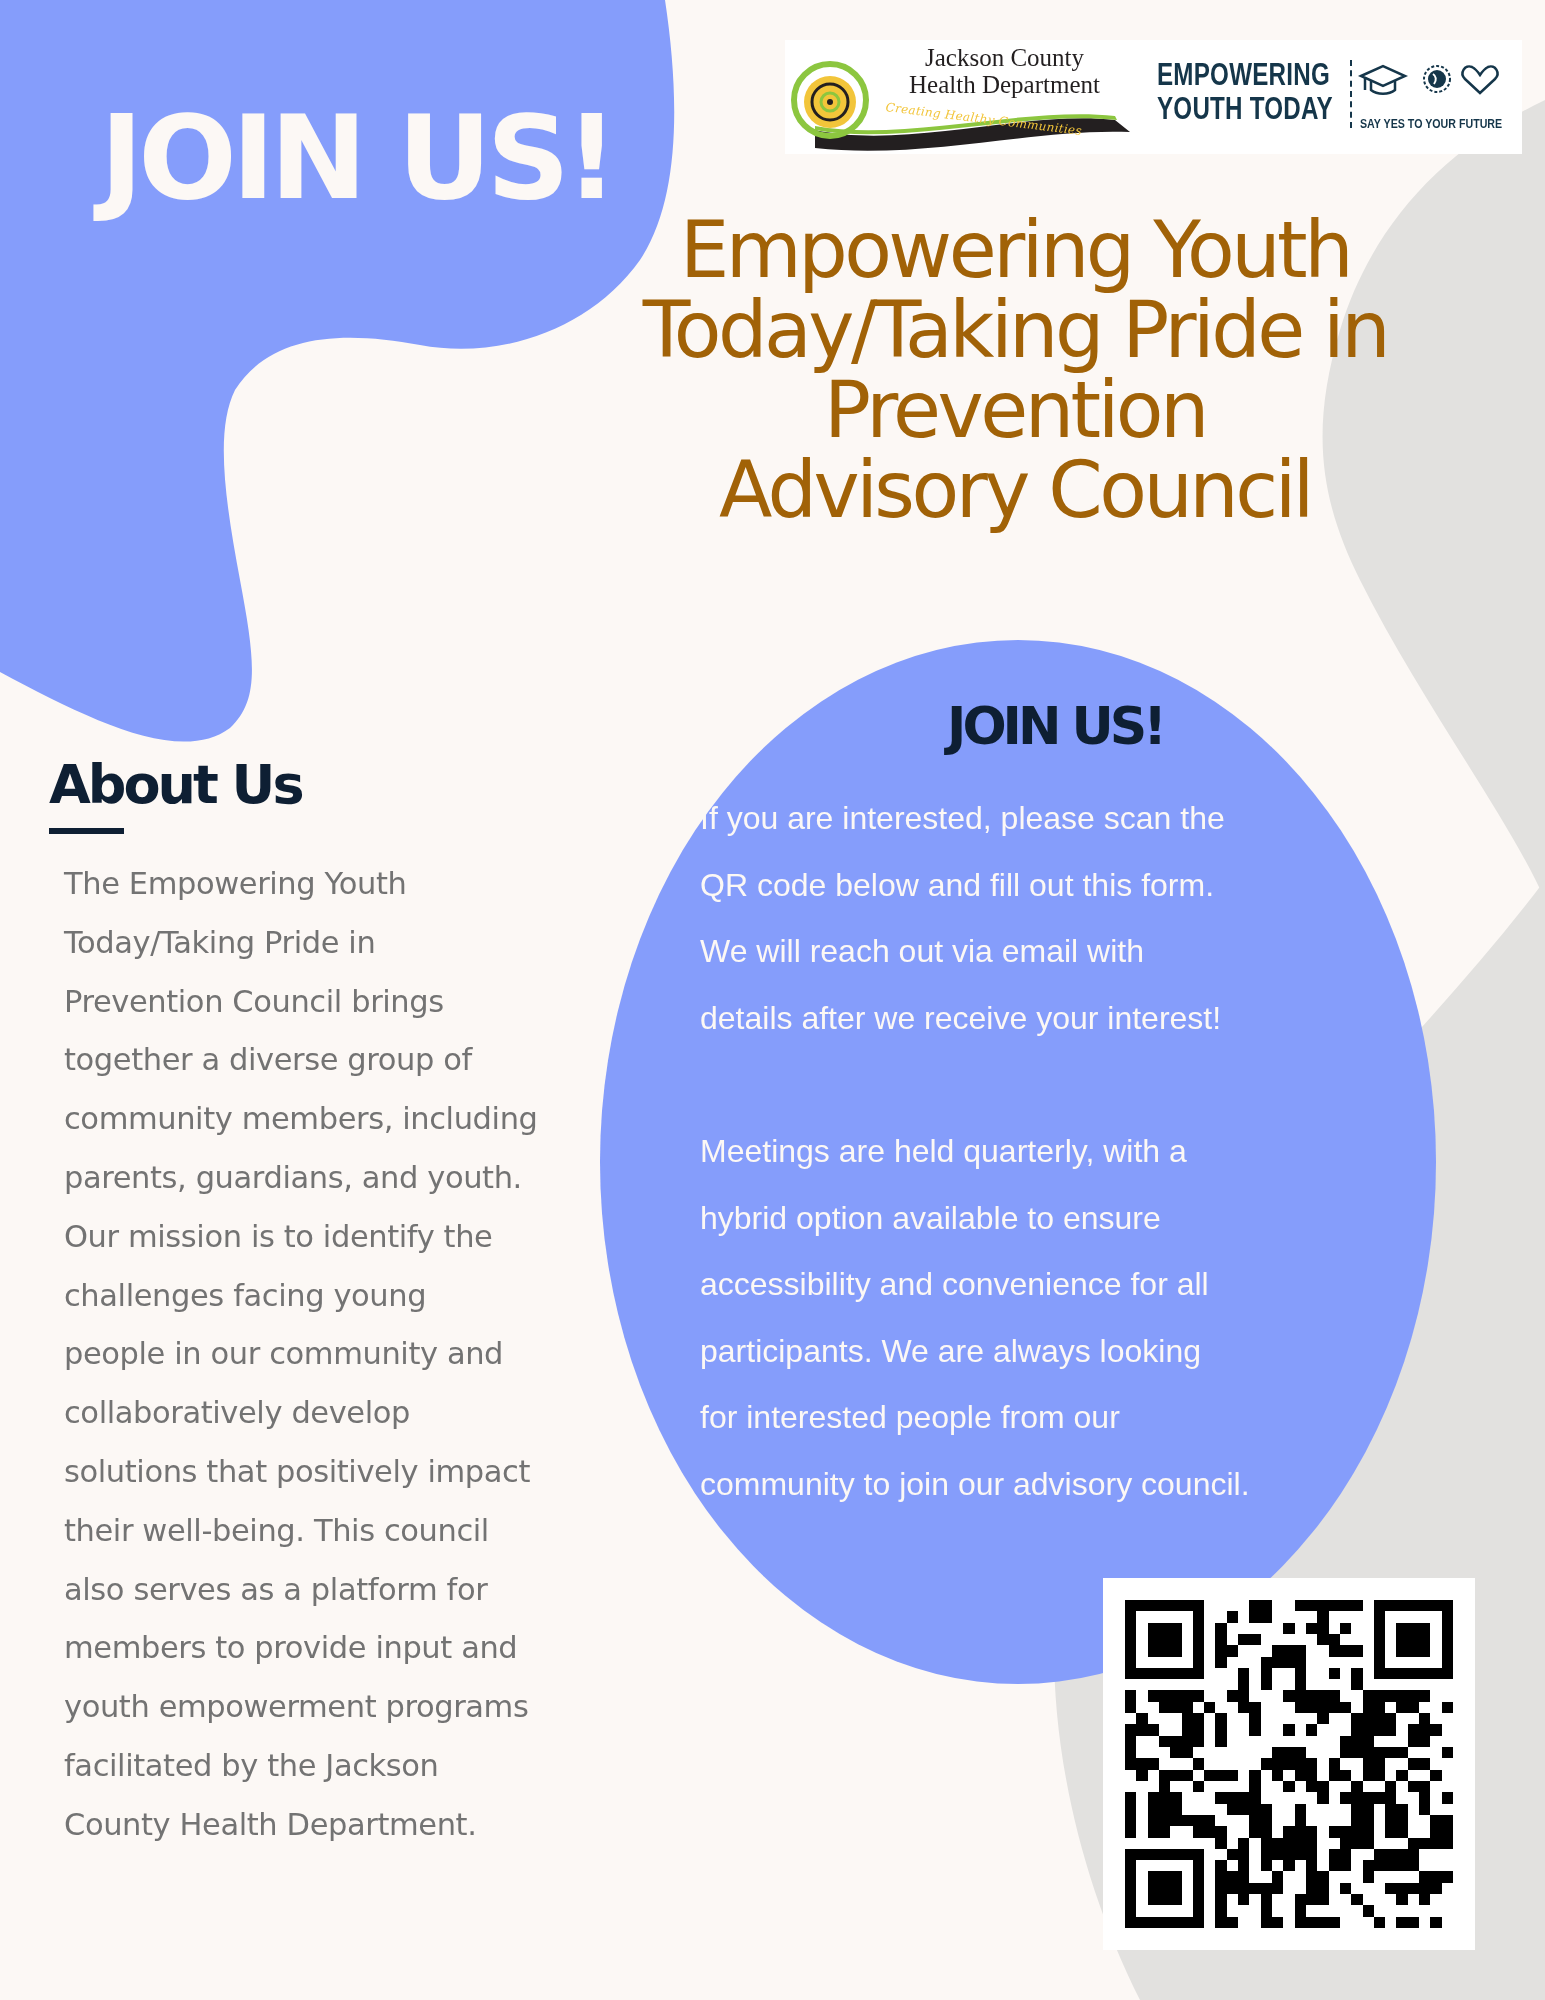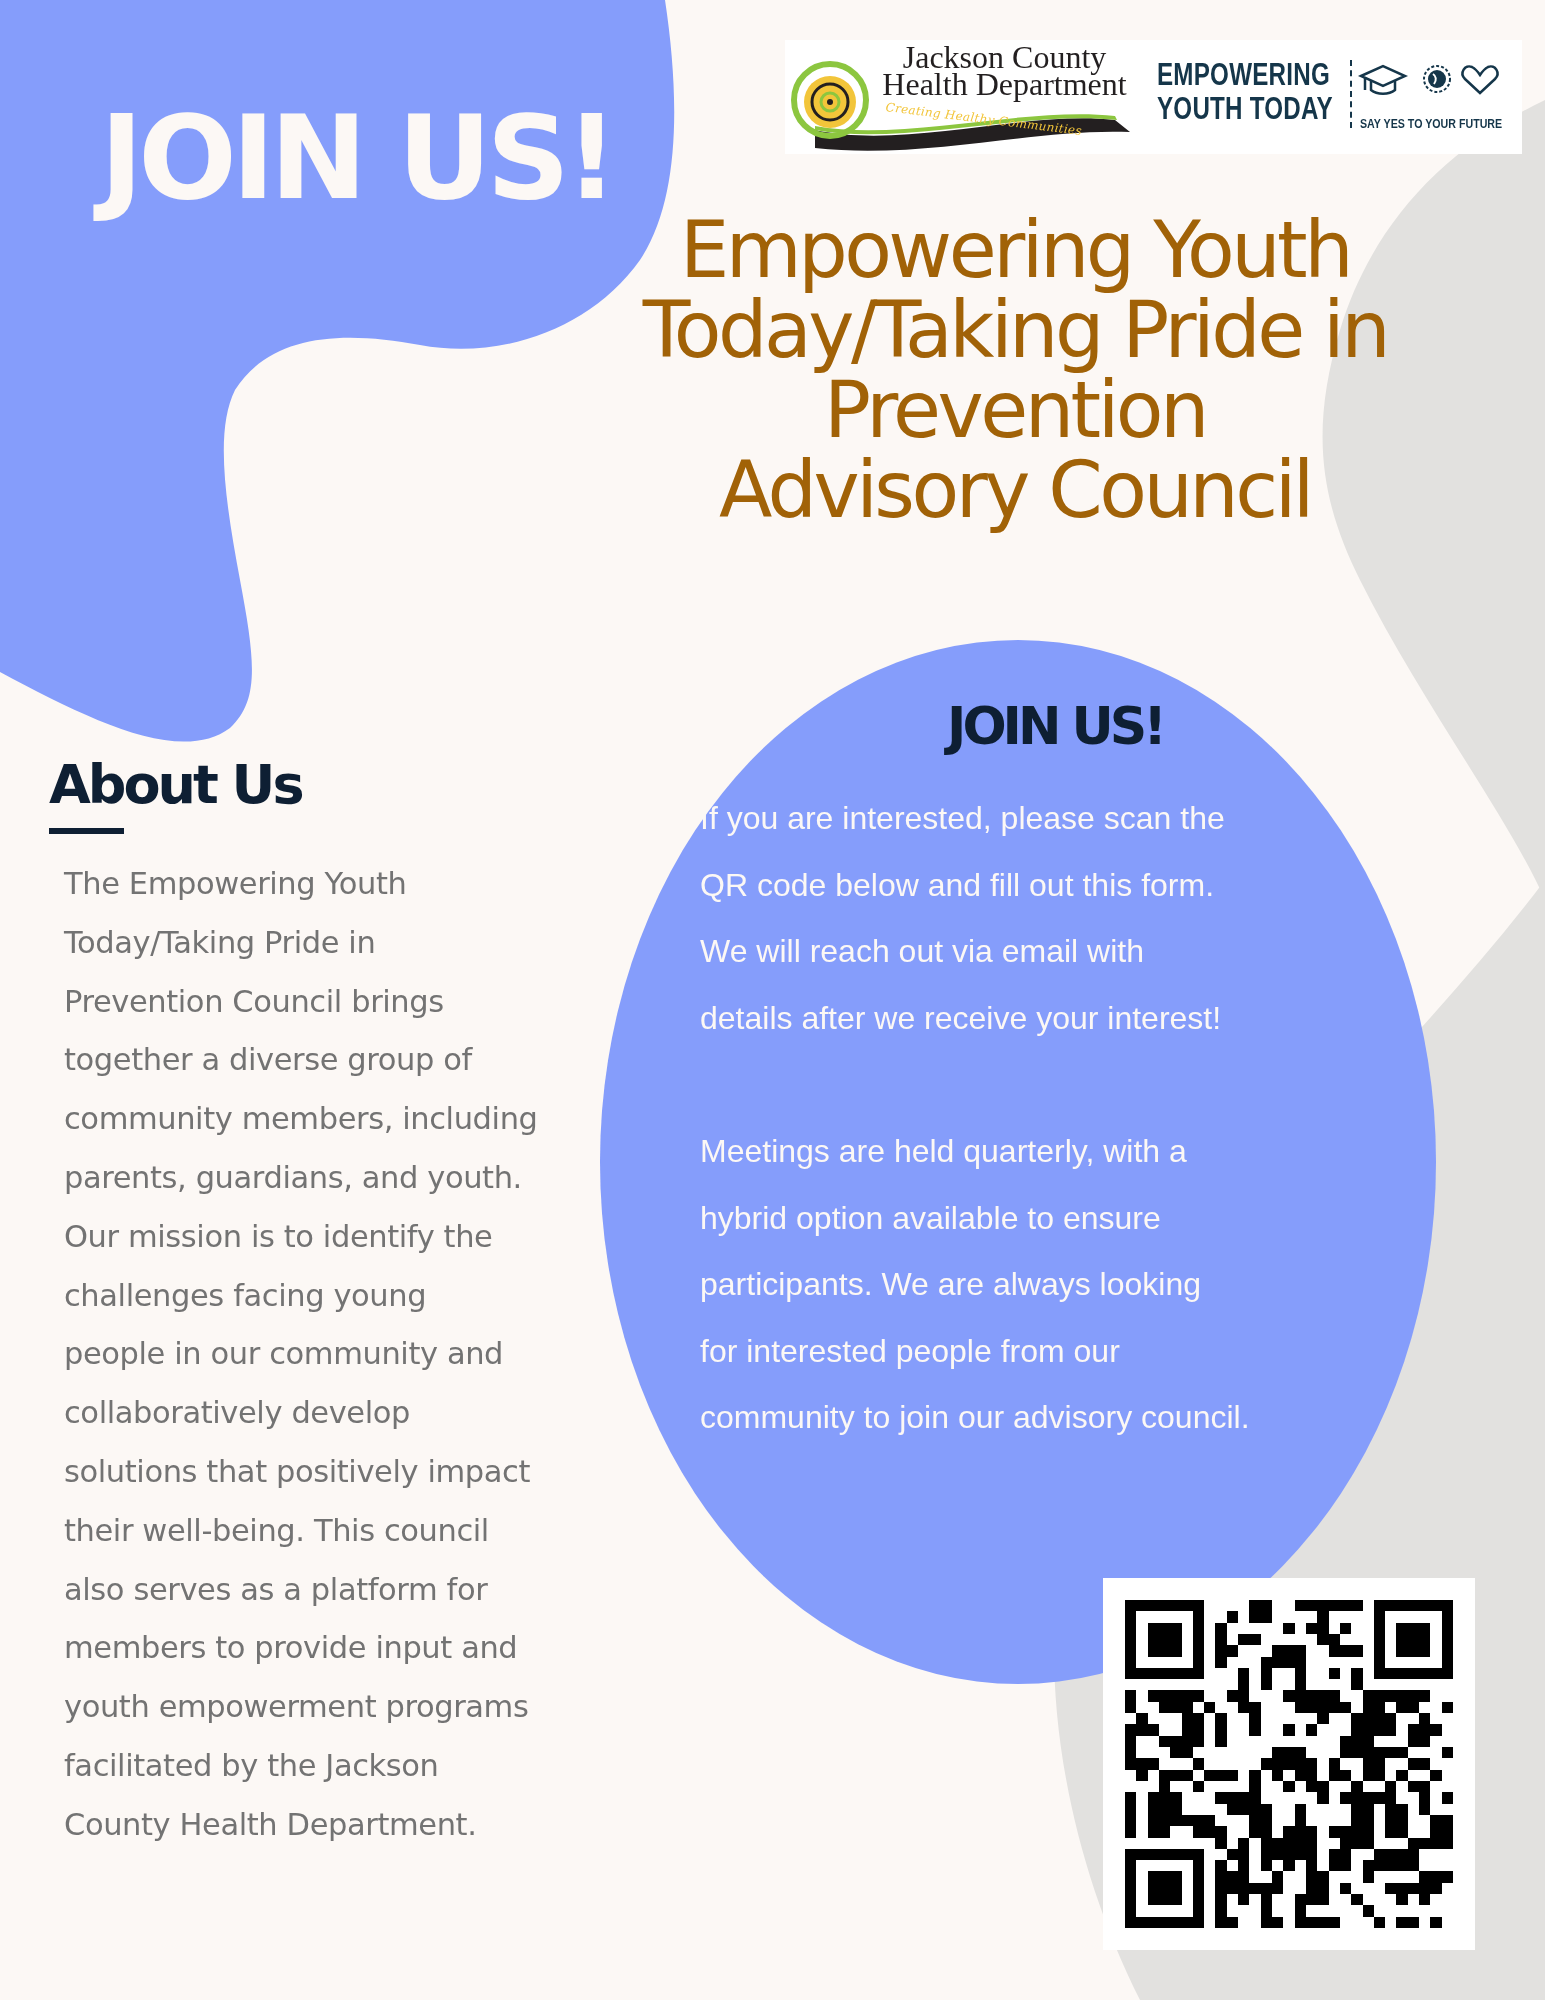--- a/index.html
+++ b/index.html
@@ -1,21 +1,21 @@
 <!DOCTYPE html>
 <html><head>
 <meta charset="utf-8">
 <style>
   html, body { margin:0; padding:0; }
   body { width:1545px; height:2000px; position:relative; overflow:hidden; background:#fcf8f5; font-family:"Liberation Sans", sans-serif; }
   .bg-layer { position:absolute; left:0; top:0; width:1545px; height:2000px; }
   .join-big { position:absolute; left:100px; top:100px; font-family:"DejaVu Sans", sans-serif; font-weight:bold; font-size:116px; letter-spacing:-5px; color:#fcf8f5; line-height:1; }
   .logos { position:absolute; left:785px; top:40px; width:737px; height:114px; background:#ffffff; }
   .jchd { position:absolute; left:0; top:0; width:350px; height:114px; }
-  .jchd-name { position:absolute; left:92px; top:4px; font-family:"Liberation Serif", serif; font-size:32px; line-height:27px; color:#231f20; text-align:center; width:255px; }
+  .jchd-name { position:absolute; left:92px; top:4px; font-family:"Liberation Serif", serif; font-size:25px; line-height:27px; color:#231f20; text-align:center; width:255px; }
   .jchd-tag { position:absolute; left:100px; top:72px; transform:rotate(7deg); font-family:"DejaVu Serif", serif; font-style:italic; font-size:12px; color:#f2c53a; letter-spacing:0.3px; }
   .eyt { position:absolute; left:372px; top:8px; width:360px; height:100px; }
   .eyt-title { position:absolute; left:0; top:10px; font-family:"Liberation Sans", sans-serif; font-weight:bold; font-size:31px; line-height:34px; color:#15364a; transform:scaleX(0.78); transform-origin:left top; letter-spacing:0.3px; }
   .eyt-divider { position:absolute; left:193px; top:12px; height:68px; border-left:2px dashed #15364a; }
   .eyt-icons { position:absolute; left:200px; top:14px; width:150px; height:34px; }
   .eyt-slogan { position:absolute; left:203px; top:68px; font-family:"Liberation Sans", sans-serif; font-weight:bold; font-size:13px; color:#15364a; transform:scaleX(0.82); transform-origin:left top; white-space:nowrap; }
   .main-title { position:absolute; left:600px; top:210px; width:830px; text-align:center; font-family:"DejaVu Sans", sans-serif; font-size:78px; line-height:80px; color:#a16207; letter-spacing:-3.5px; }
   .main-title span { display:block; }
   .about-heading { position:absolute; left:49px; top:758px; font-family:"DejaVu Sans", sans-serif; font-weight:bold; font-size:54px; letter-spacing:-3px; color:#0e1f33; line-height:1; }
   .about-underline { position:absolute; left:49px; top:828px; width:75px; height:6px; background:#0e1f33; }
@@ -118,20 +118,21 @@
 <div class="join-small">JOIN US!</div>
 <div class="join-text jt1">
   <span>If you are interested, please scan the</span>
   <span>QR code below and fill out this form.</span>
   <span>We will reach out via email with</span>
   <span>details after we receive your interest!</span>
 </div>
 <div class="join-text jt2">
   <span>Meetings are held quarterly, with a</span>
   <span>hybrid option available to ensure</span>
+  <span>accessibility and convenience for all</span>
   <span>participants. We are always looking</span>
   <span>for interested people from our</span>
   <span>community to join our advisory council.</span>
 </div>
 
 <div class="qr-box" title="qr-code-signup-form">
   <svg width="328" height="328" viewBox="0 0 29 29" shape-rendering="crispEdges">
     <g fill="#000">
 
       <path d="M0,0h7v7h-7z M1,1v5h5v-5z M2,2h3v3h-3z" fill-rule="evenodd"></path>

